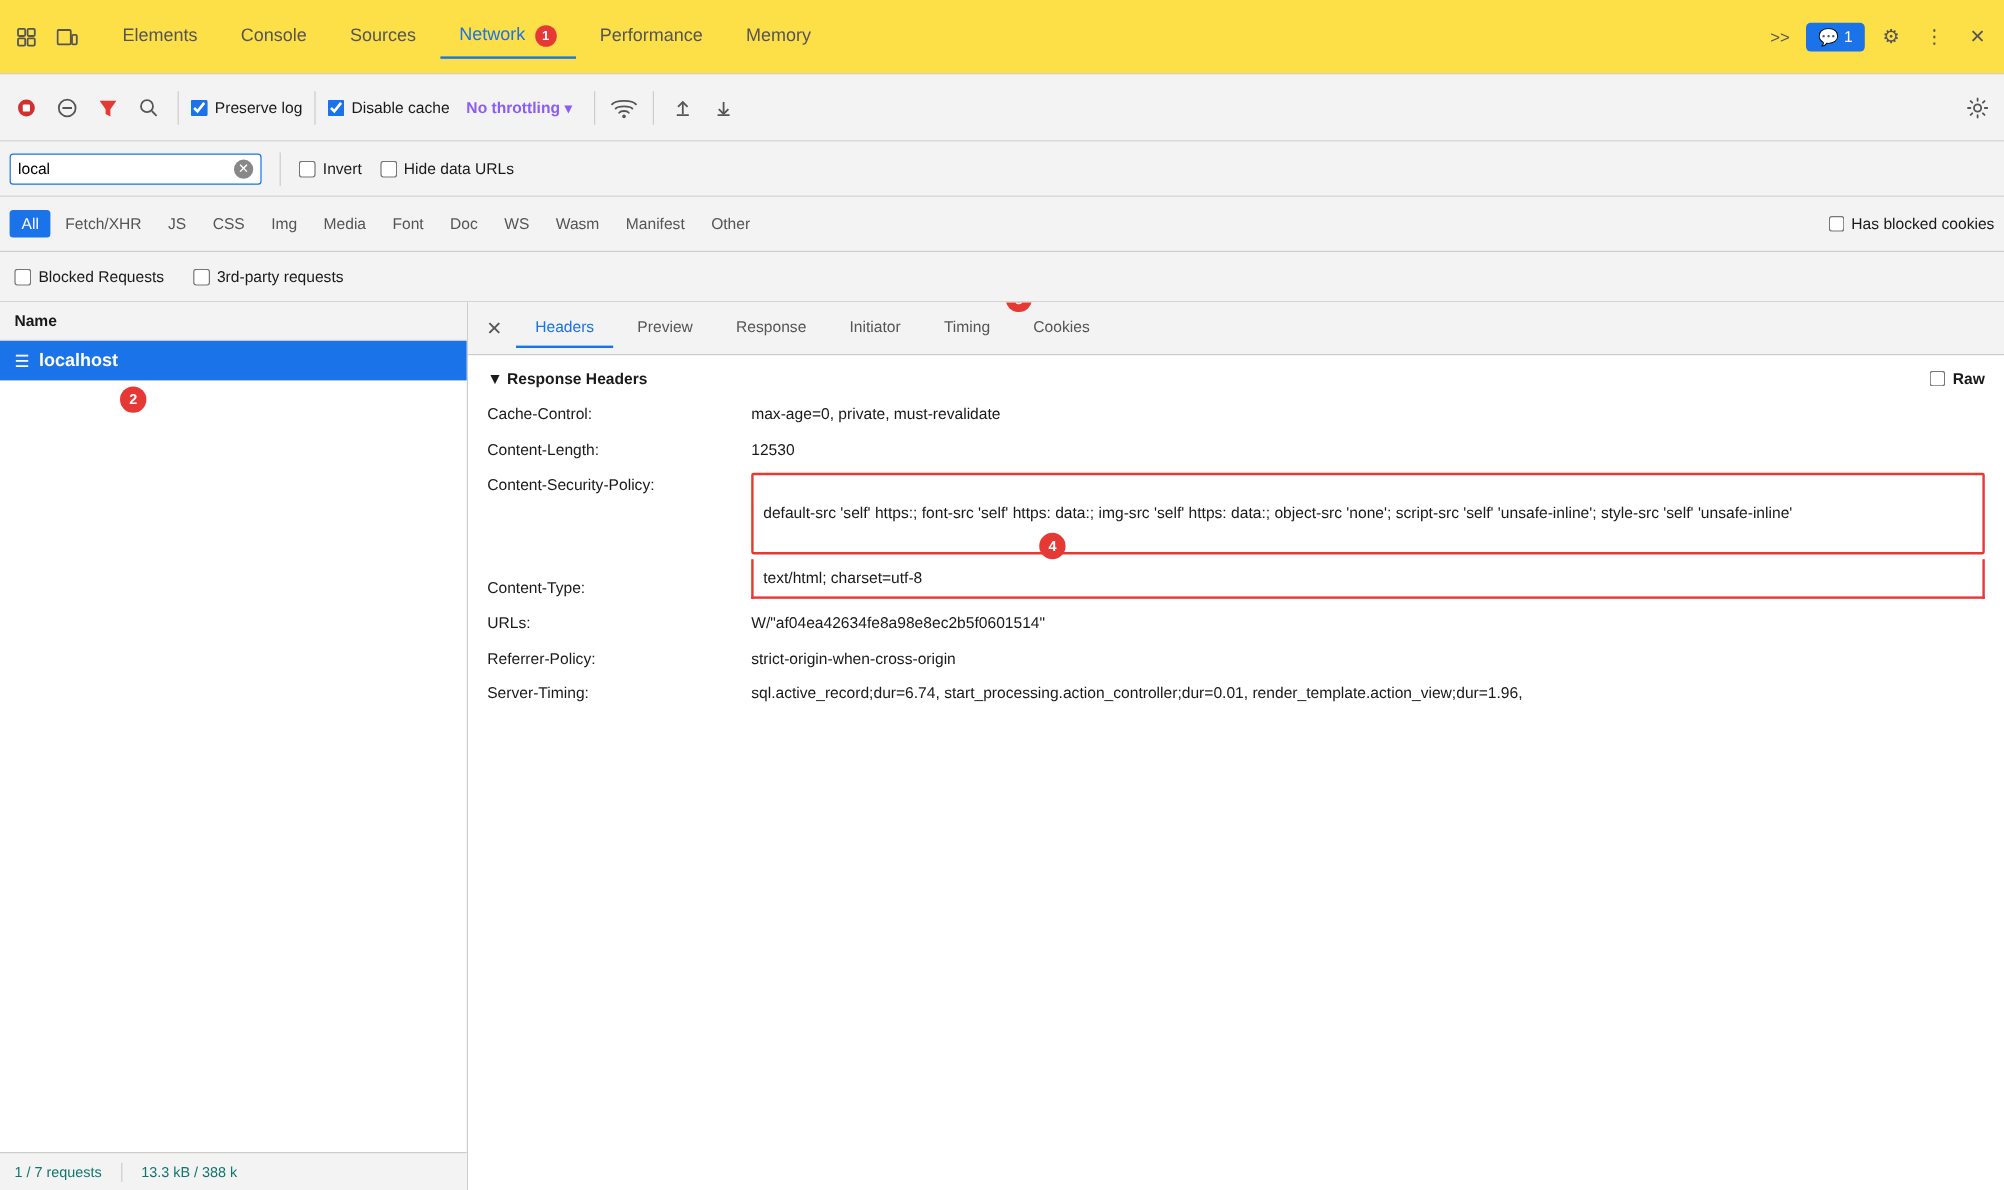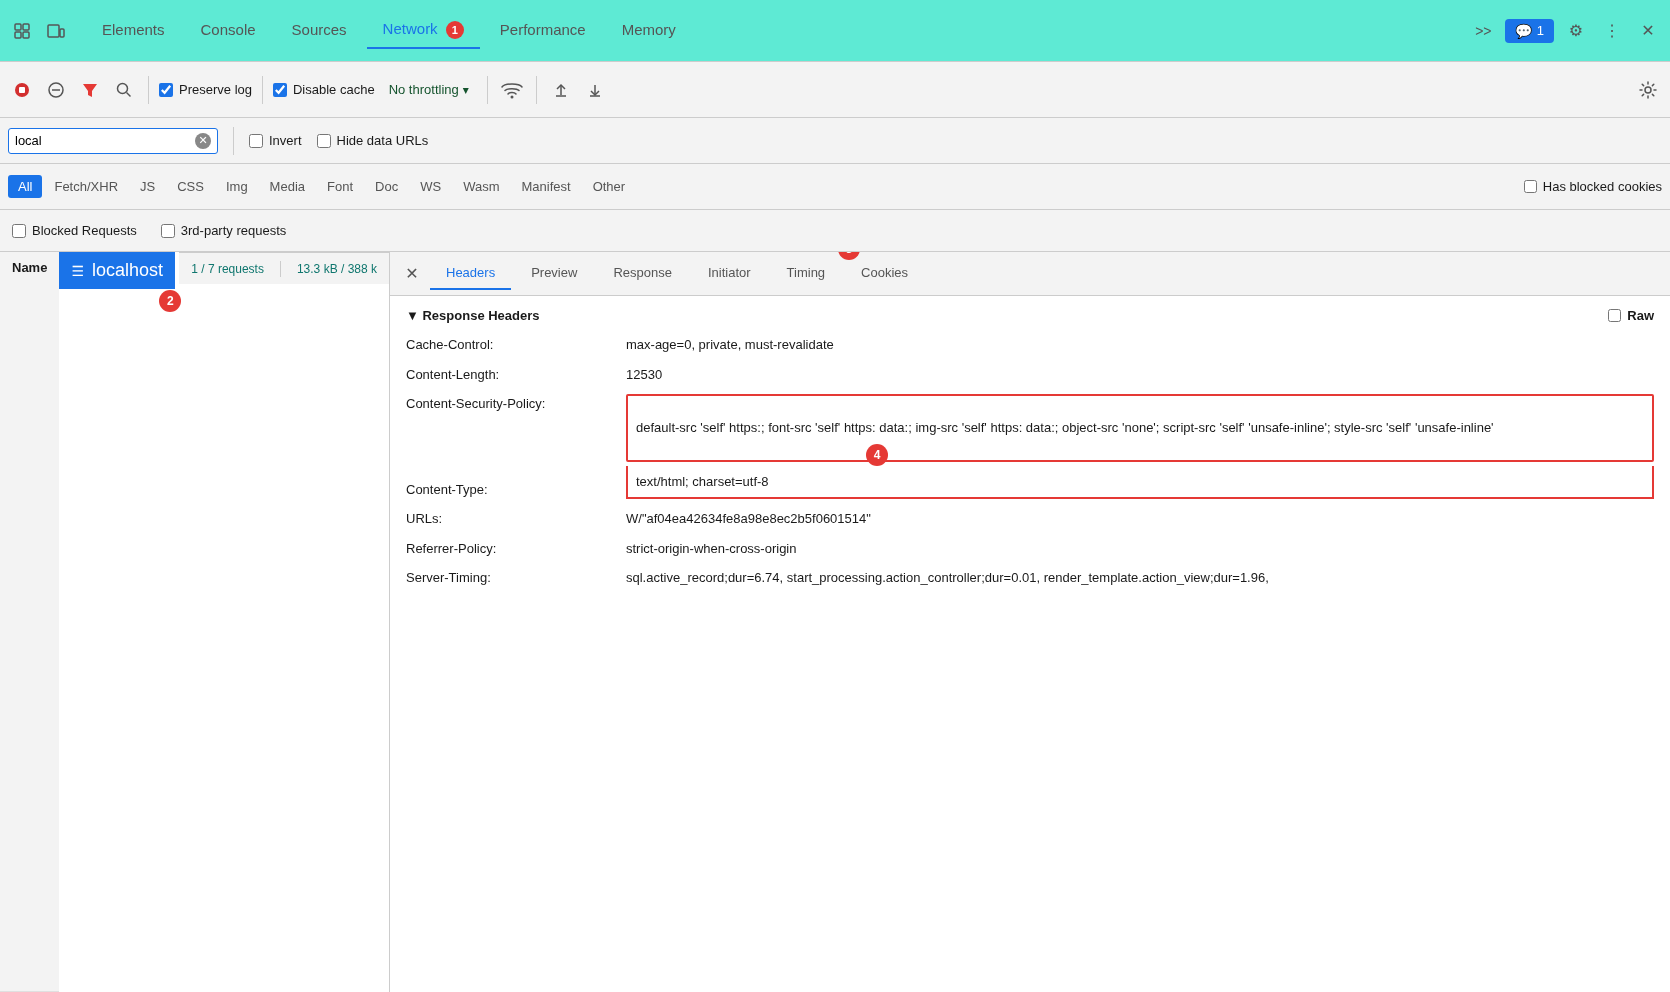--- a/index.html
+++ b/index.html
@@ -10,21 +10,21 @@
       color: #1a1a1a;
       width: 1670px;
       min-height: 992px;
       overflow: hidden;
     }
 
     
     .tab-bar {
       display: flex;
       align-items: center;
-      background: #5eead4;
+      background: #fde047;
       border-bottom: 1px solid #ccc;
       height: 62px;
       padding: 0 8px;
       gap: 4px;
     }
     .tab-bar-icons {
       display: flex;
       gap: 6px;
       margin-right: 12px;
     }
@@ -115,22 +115,23 @@
       cursor: pointer; font-size: 13px; color: #1a1a1a;
     }
     .checkbox-label input[type=checkbox] {
       width: 14px; height: 14px;
       accent-color: #1a73e8;
     }
     .throttle-select {
       display: flex; align-items: flex-end; gap: 4px;
       padding: 4px 8px;
       border: none; background: none;
-      font-size: 13px; color: #14532d;
-      cursor: pointer;
+      font-size: 13px; color: #8b5cf6;
+      cursor: pointer;
+      font-weight: bold;
     }
     .wifi-icon { font-size: 18px; color: #555; }
 
     
     .filter-bar {
       display: flex;
       align-items: center;
       background: #f3f3f3;
       border-bottom: 1px solid #ccc;
       height: 46px;
@@ -211,21 +212,21 @@
       display: flex;
       height: calc(992px - 62px - 56px - 46px - 46px - 42px);
     }
 
     
     .left-panel {
       width: 390px;
       border-right: 1px solid #ccc;
       background: white;
       display: flex;
-      flex-direction: row;
+      flex-direction: column;
       overflow: hidden;
     }
     .name-header {
       padding: 8px 12px;
       font-size: 13px;
       font-weight: 600;
       color: #1a1a1a;
       border-bottom: 1px solid #e0e0e0;
       background: #f3f3f3;
     }
@@ -237,22 +238,23 @@
       gap: 8px;
     }
     .request-item.selected {
       background: #1a73e8;
       color: white;
     }
     .request-item .req-icon {
       font-size: 14px;
     }
     .request-item .req-name {
-      font-size: 18px;
+      font-size: 15px;
       flex: 1;
+      font-weight: bold;
     }
 
     
     .right-panel {
       flex: 1;
       background: white;
       display: flex;
       flex-direction: column;
       overflow: hidden;
     }

